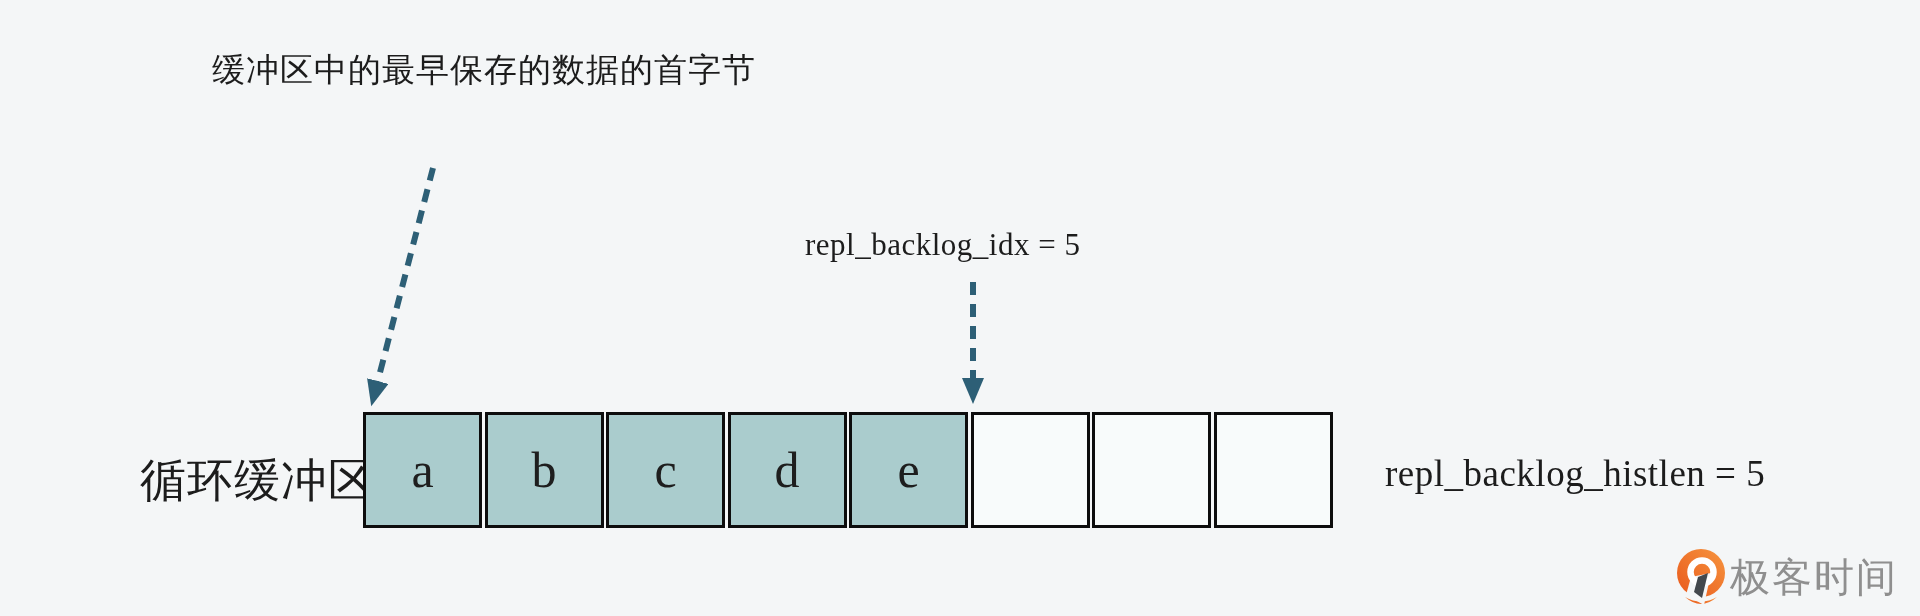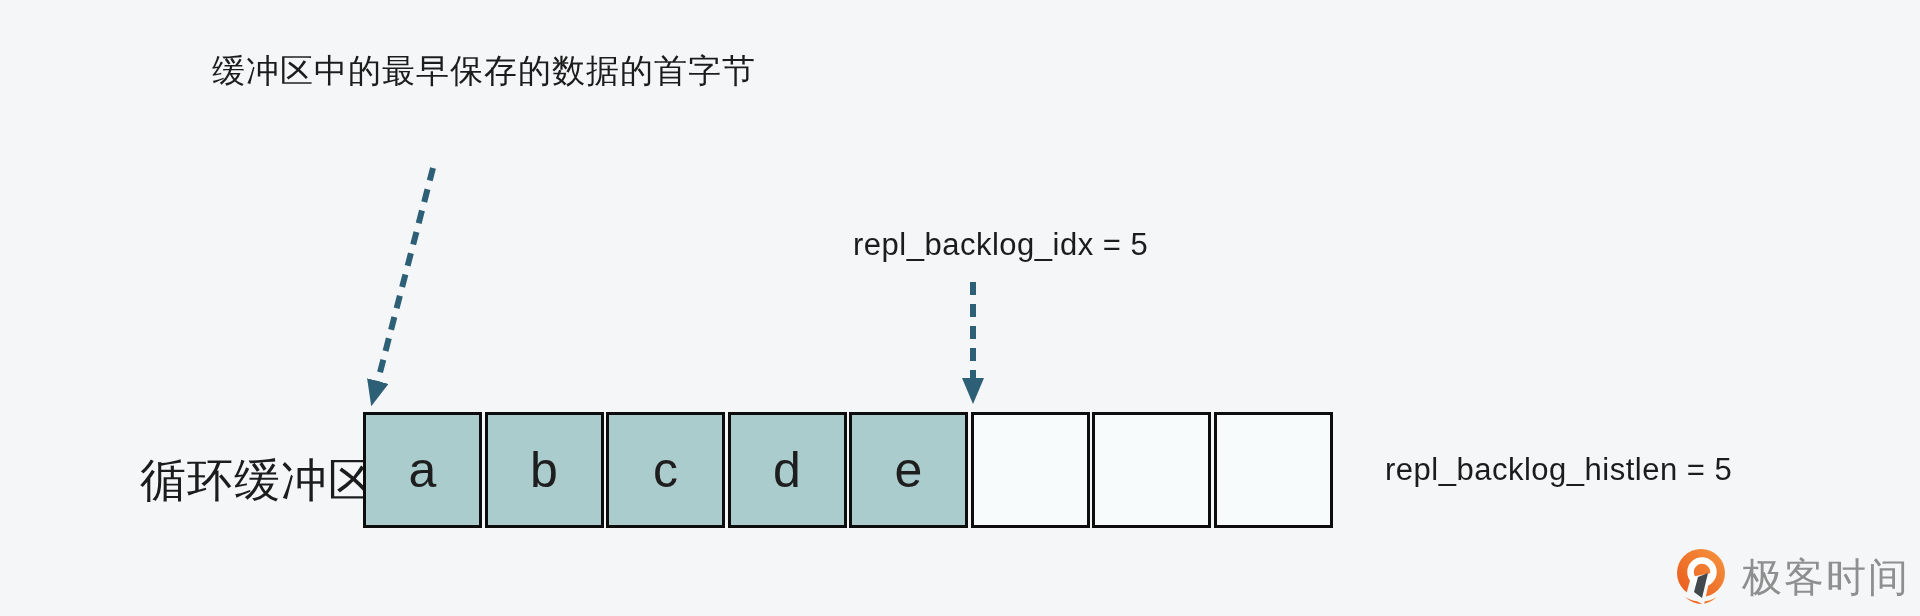--- a/index.html
+++ b/index.html
@@ -1,71 +1,69 @@
 <!DOCTYPE html>
 <html style="--bg: #f4f6f7; --ink: #1c1c1c; --arrow: #2d5f76; --teal: #aacccd; --empty: #f8fbfb; --border: #0d0d0d; --logo-gray: #8f8f8f;"><head>
 <meta charset="utf-8">
 <style>
   html,body{margin:0;padding:0;}
   #canvas{
     position:relative;
     width:1920px;height:616px;
     background:var(--bg,#f4f6f7);
     overflow:hidden;
-    font-family:Liberation Sans, sans-serif;
+    font-family:Liberation Serif, serif;
     color:var(--ink,#1c1c1c);
   }
   .annotation{
     position:absolute;left:212px;top:44px;
     font-size:33px;line-height:53px;letter-spacing:1px;
     color:var(--ink,#1c1c1c);
   }
   .arrows{position:absolute;left:0;top:0;width:1920px;height:616px;}
   .arrow-line{
     stroke:var(--arrow,#2d5f76);
     stroke-width:6;
     stroke-dasharray:13 9;
     fill:none;
   }
   .ah-path{fill:var(--arrow,#2d5f76);}
   .idx-label{
     position:absolute;left:805px;top:227px;
     font-size:31px;letter-spacing:0.5px;
     color:var(--ink,#1c1c1c);
-    margin-left:48px;
   }
   .buf-label{
     position:absolute;left:140px;top:450px;
     font-size:46px;letter-spacing:1px;
     color:var(--ink,#1c1c1c);
   }
   .hist-label{
     position:absolute;left:1385px;top:452px;
-    font-size:31px;letter-spacing:0.5px;
+    font-size:37px;letter-spacing:0.5px;
     color:var(--ink,#1c1c1c);
   }
   .buffer-row{
     position:absolute;left:363px;top:412px;
     display:flex;gap:2.5px;
   }
   .cell{
     box-sizing:border-box;
     width:119px;height:116px;
     border:3px solid var(--border,#0d0d0d);
     display:flex;align-items:center;justify-content:center;
     font-size:50px;font-weight:400;color:#1e1e1e;
   }
   .cell.filled{background:var(--teal,#aacccd);}
   .cell.empty{background:var(--empty,#f8fbfb);}
   .logo{
     position:absolute;left:1672px;top:548px;
     display:flex;align-items:center;
   }
   .logo-text{
-    margin-left:12px;
     font-size:40px;letter-spacing:2px;
     color:var(--logo-gray,#8f8f8f);
   }
 </style>
 </head>
 <body>
 
 <div id="canvas">
 
   <div class="annotation">

